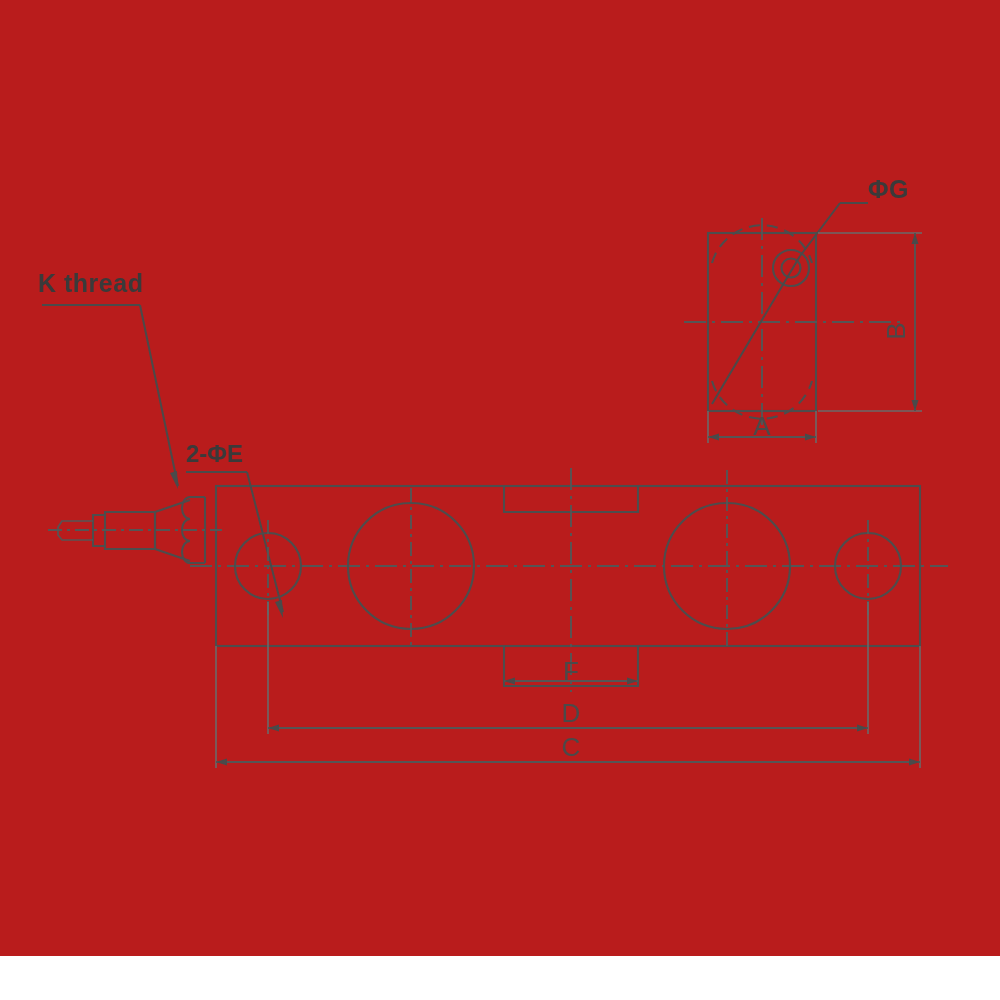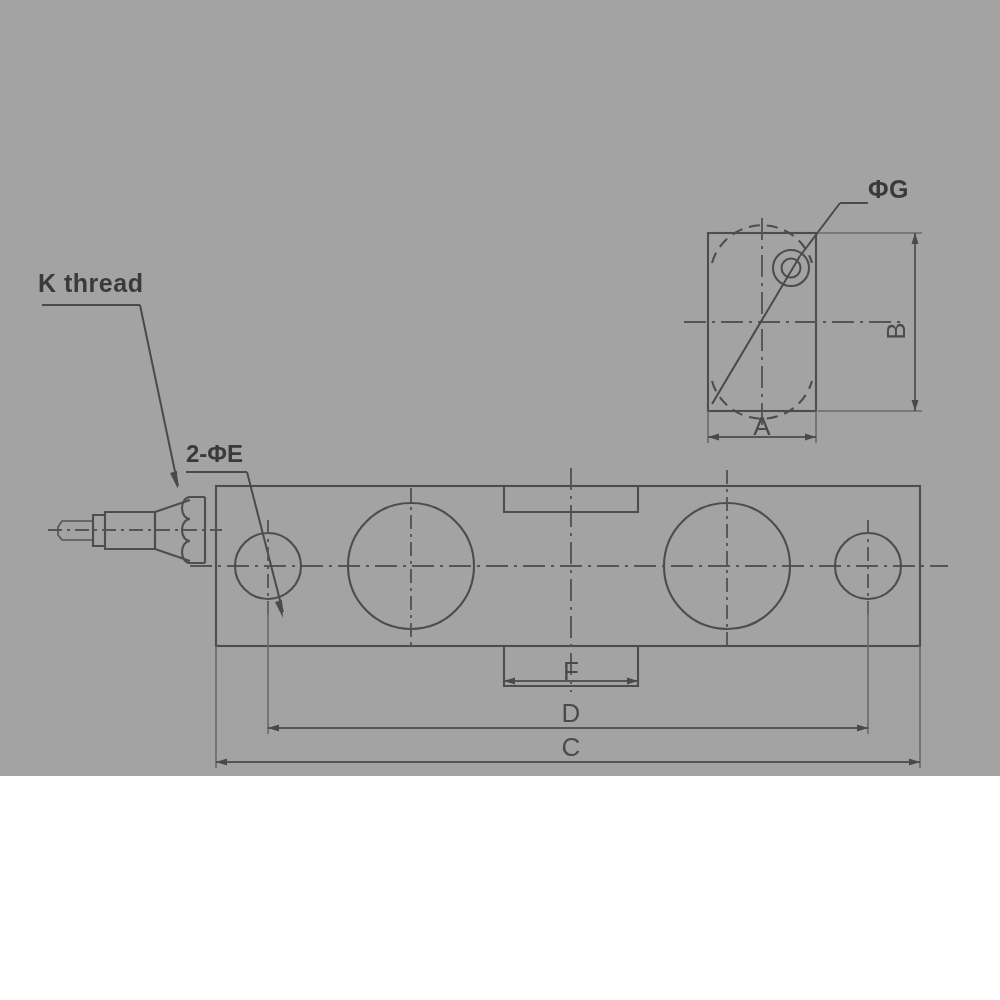--- a/index.html
+++ b/index.html
@@ -9,22 +9,22 @@
   }
   body {
     width: 1000px;
     height: 1000px;
     font-family: "Liberation Sans", sans-serif;
     overflow: hidden;
   }
   #drawing-root {
     position: relative;
     width: 1000px;
-    height: 776px;
-    background: #a3a3a3;
+    height: 956px;
+    background: #b91c1c;
   }
   svg#cad {
     display: block;
     width: 1000px;
     height: 1000px;
   }
   .solid {
     fill: none;
     stroke: #4d4d4d;
     stroke-width: 2.1;

